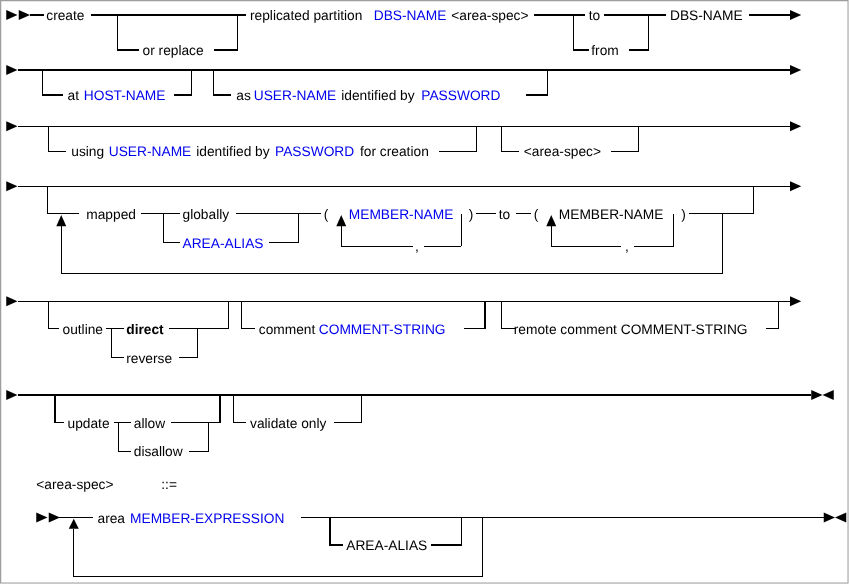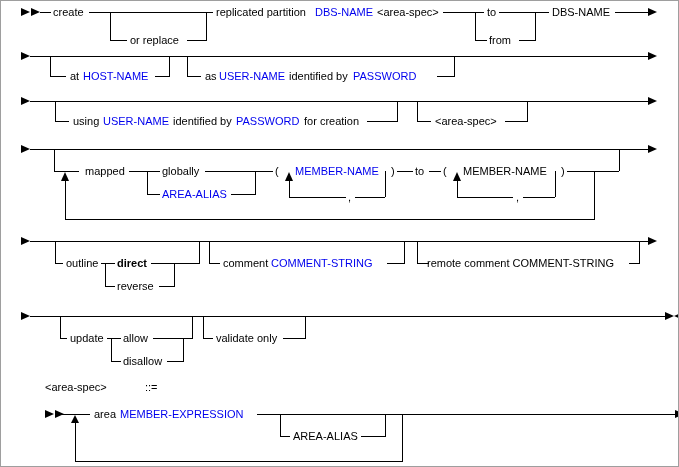--- a/index.html
+++ b/index.html
@@ -1,18 +1,18 @@
 <!DOCTYPE html>
 <html><head>
 <meta charset="utf-8">
 <style>
   html,body { margin:0; padding:0; background:#ffffff; }
   #frame {
     width:679px; height:467px; box-sizing:border-box;
-    border:1px solid #9e9e9e; background:#ffffff; overflow:hidden;padding-left:16px;
+    border:1px solid #9e9e9e; background:#ffffff; overflow:hidden;
   }
   svg { display:block; }
   text {
     font-family:"Liberation Sans", sans-serif;
     font-size:11px; fill:#000000;
   }
   .lk { fill:#0000EE; }
   .b  { font-weight:bold; }
   .ln { fill:none; stroke:#000000; stroke-width:1; shape-rendering:crispEdges; }
   .ar { fill:#000000; stroke:none; }

